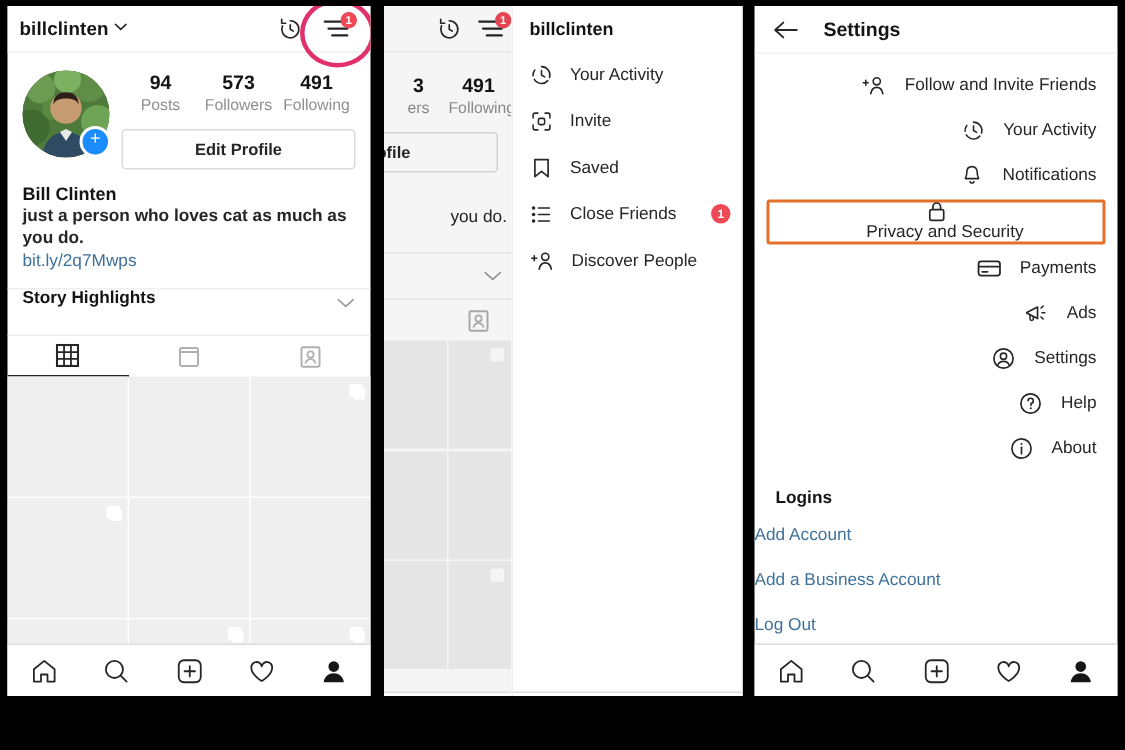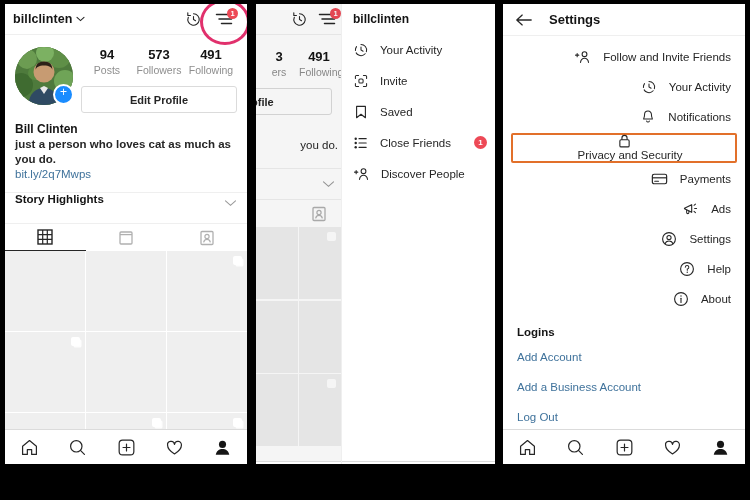--- a/index.html
+++ b/index.html
@@ -117,21 +117,21 @@
   
   .s-top{height:31px;display:flex;align-items:center;padding:0 12px;
          border-bottom:1px solid #efefef;}
   .s-top .t{font-size:13px;font-weight:700;color:#141414;margin-left:16px;}
   .s-list{padding-top:6px;}
   .s-item{height:30px;display:flex;align-items:center;padding:0 14px;justify-content:flex-end;}
   .s-item .lbl{font-size:11.5px;color:#262626;margin-left:12px;}
   .s-item.boxed{margin:1px 8px;padding:0 6px;border:2px solid #e2702a;border-radius:2px;
                 height:26px;flex-direction:column;}
   .s-head{font-size:11.5px;font-weight:700;color:#141414;padding:12px 14px 4px 14px;}
-  .s-link{font-size:11.5px;color:#3f729b;padding:9px 14px;}
+  .s-link{font-size:11.5px;color:#3f729b;padding:9px 0;}
 </style>
 </head>
 <body>
 
 <div class="stage">
 
   <div class="panel p1">
 
     <div class="ig-top">
       <span class="uname">billclinten</span>

